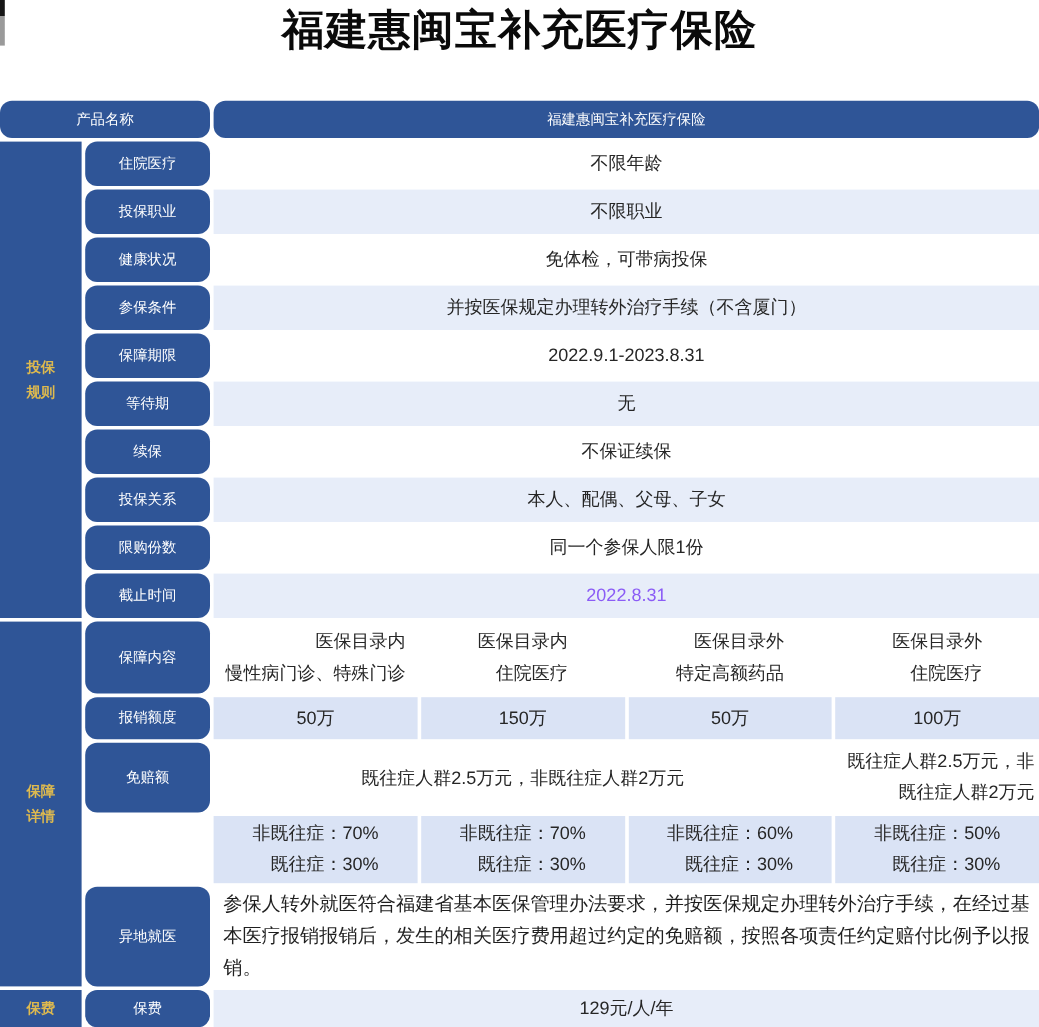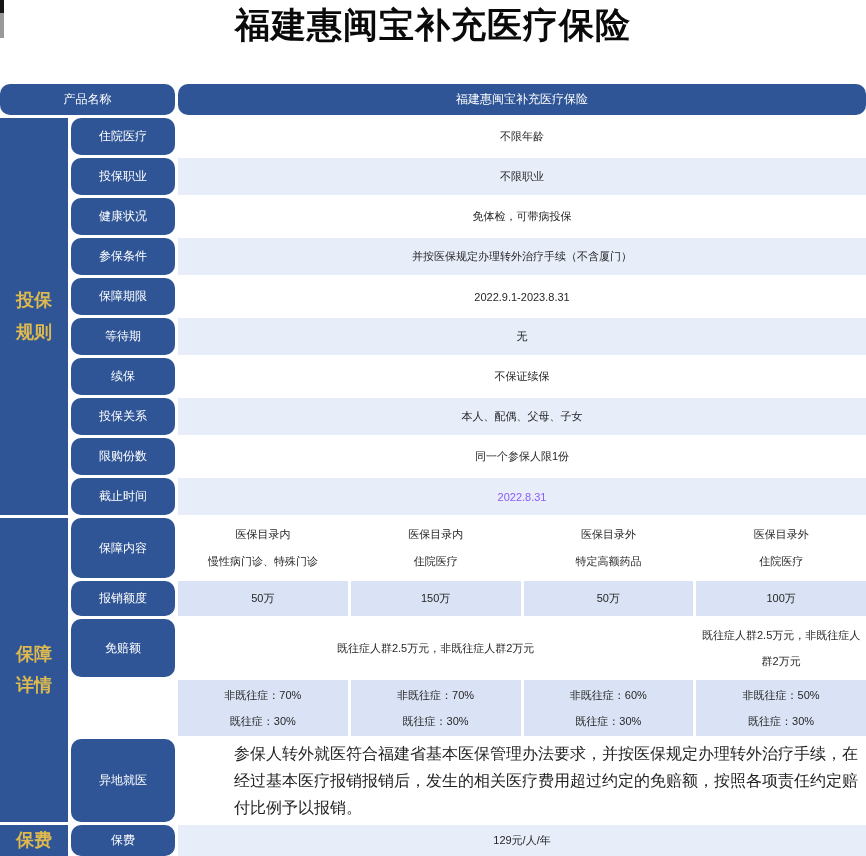--- a/index.html
+++ b/index.html
@@ -24,28 +24,28 @@
     display:grid;
     grid-template-columns:68px 104px 1fr 1fr 1fr 1fr;
     grid-template-rows:31px repeat(10,37px) 60px 35px 58px 56px 83px 31px;
     gap:3px;background:#fff;
   }
   .cell{display:flex;align-items:center;justify-content:center;text-align:center;font-size:15px;}
   .navy{background:#2F5597;color:#fff;}
   .rowwhite{background:#fff;}
   .rowblue{background:#E7EDF9;}
   .cellblue{background:#DAE3F5;}
-  .grp{color:#DDB94F;font-weight:700;font-size:18px;}
+  .grp{color:#DDB94F;font-weight:700;font-size:12px;}
   .grp .wrap2{display:inline-block;width:2.1em;line-height:1.75;text-align:center;}
   .lbl{font-size:12px;border-radius:10px;}
-  .val{font-size:11px;color:#262626;}
+  .val{font-size:15px;color:#262626;text-align:right;}
   .red{color:#8b5cf6;font-weight:400;}
   .twoline{line-height:27px;}
   .ratio{line-height:26px;}
-  .remote{justify-content:flex-start;margin-left:48px;}
+  .remote{justify-content:flex-start;}
   .remote .para{
     display:block;text-align:justify;line-height:27px;font-size:16px;padding:0 8px;color:#1f1f1f;
   }
   .dedwrap{line-height:26px;padding:0 4px;}
 </style>
 </head>
 <body>
 
 <div class="edge-mark"></div>
 

